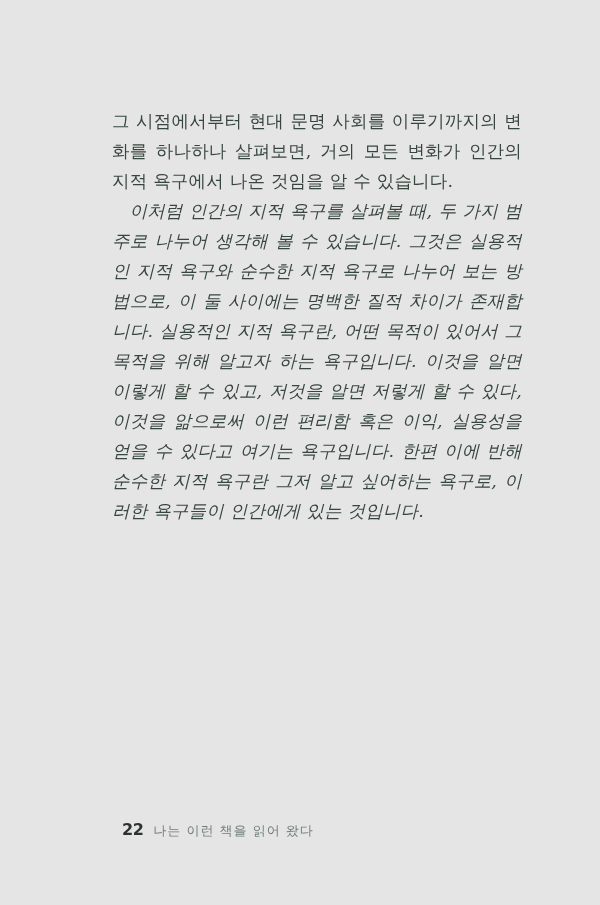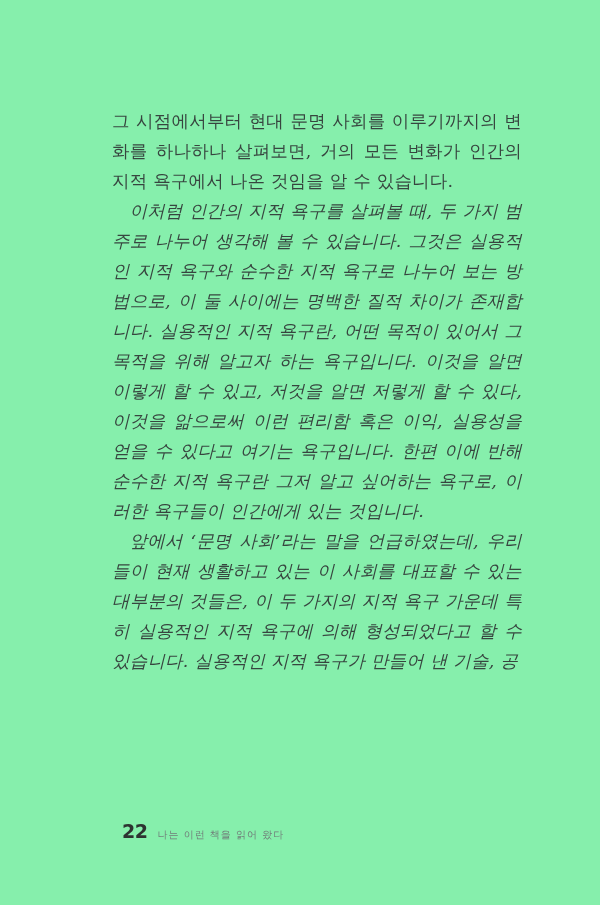--- a/index.html
+++ b/index.html
@@ -13,21 +13,21 @@
     position: relative;
     overflow: hidden;
     font-family: "DejaVu Serif", "Liberation Serif", serif;
   }
   .page {
     position: absolute;
     left: 0;
     top: 0;
     width: 600px;
     height: 905px;
-    background: #86efac;
+    background: #e5e5e5;
   }
   .text-block {
     position: absolute;
     left: 112px;
     top: 106px;
     width: 410px;
     color: #37453f;
     font-size: 17.5px;
     line-height: 30px;
     text-align: justify;
@@ -46,39 +46,38 @@
     position: absolute;
     left: 122px;
     top: 820px;
     display: flex;
     align-items: baseline;
     gap: 10px;
   }
   .page-number {
     font-family: "DejaVu Sans", "Liberation Sans", sans-serif;
     font-weight: bold;
-    font-size: 19px;
+    font-size: 16px;
     color: #2d3331;
     letter-spacing: -0.5px;
   }
   .book-title {
-    font-size: 10px;
+    font-size: 13px;
     color: #707d79;
     letter-spacing: 1px;
   }
 </style>
 </head>
 <body>
 
 <div class="page">
 
   <div class="text-block">
     <p>그 시점에서부터 현대 문명 사회를 이루기까지의 변화를 하나하나 살펴보면, 거의 모든 변화가 인간의 지적 욕구에서 나온 것임을 알 수 있습니다.</p>
     <p class="indent">이처럼 인간의 지적 욕구를 살펴볼 때, 두 가지 범주로 나누어 생각해 볼 수 있습니다. 그것은 실용적인 지적 욕구와 순수한 지적 욕구로 나누어 보는 방법으로, 이 둘 사이에는 명백한 질적 차이가 존재합니다. 실용적인 지적 욕구란, 어떤 목적이 있어서 그 목적을 위해 알고자 하는 욕구입니다. 이것을 알면 이렇게 할 수 있고, 저것을 알면 저렇게 할 수 있다, 이것을 앎으로써 이런 편리함 혹은 이익, 실용성을 얻을 수 있다고 여기는 욕구입니다. 한편 이에 반해 순수한 지적 욕구란 그저 알고 싶어하는 욕구로, 이러한 욕구들이 인간에게 있는 것입니다.</p>
-    <p class="indent">앞에서 ‘문명 사회’라는 말을 언급하였는데, 우리들이 현재 생활하고 있는 이 사회를 대표할 수 있는 대부분의 것들은, 이 두 가지의 지적 욕구 가운데 특히 실용적인 지적 욕구에 의해 형성되었다고 할 수 있습니다. 실용적인 지적 욕구가 만들어 낸 기술, 공</p>
   </div>
 
   <div class="footer">
     <span class="page-number">22</span>
     <span class="book-title">나는 이런 책을 읽어 왔다</span>
   </div>
 
 </div>
 
 </body></html>

